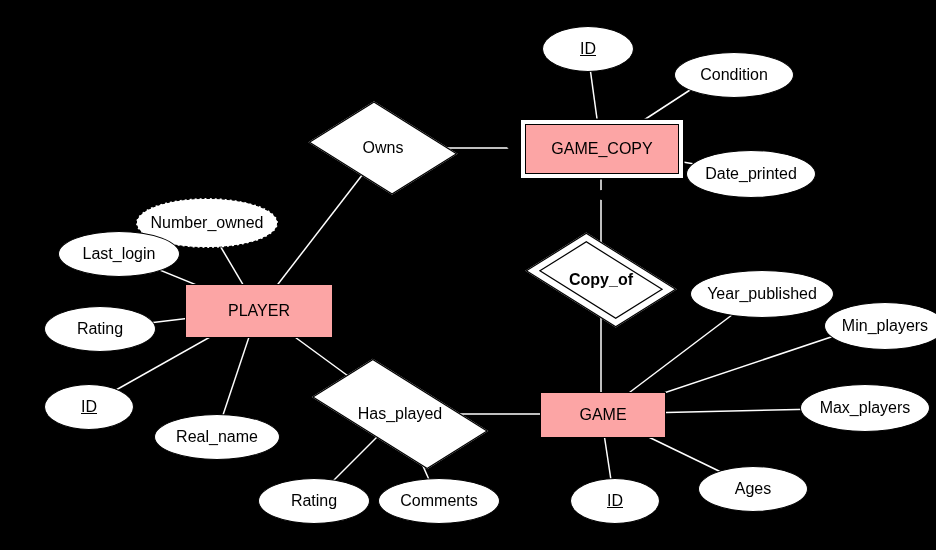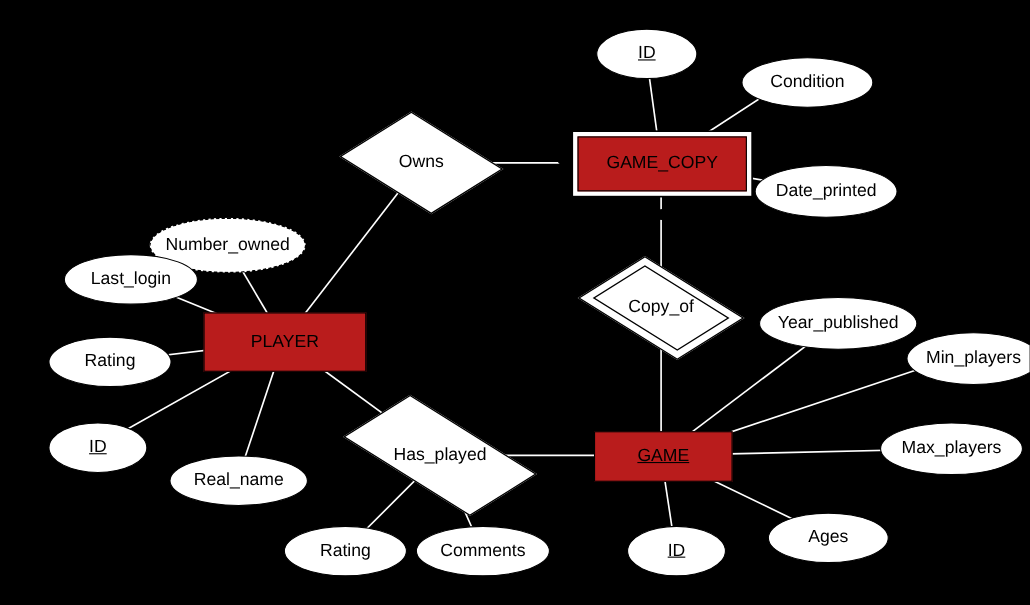--- a/index.html
+++ b/index.html
@@ -16,21 +16,21 @@
   }
   .node {
     position: absolute;
     display: flex;
     align-items: center;
     justify-content: center;
     text-align: center;
   }
   
   .entity {
-    background: #b91c1c;
+    background: #fca5a5;
     border: 1.5px solid #000;
   }
   .entity.weak {
     box-shadow: 0 0 0 4px #fff, 0 0 0 5.5px #000;
   }
   
   .attr {
     background: #fff;
     border: 1.5px solid #000;
     border-radius: 50%;
@@ -120,28 +120,28 @@
 
 <div class="dot" style="left:257px; top:265px; width:16px; height:10px;"></div>
 <div class="dot" style="left:250px; top:350px; width:16px; height:10px;"></div>
 <div class="dot" style="left:507px; top:141px; width:16px; height:10px;"></div>
 <div class="dot" style="left:594px; top:190px; width:16px; height:10px;"></div>
 
 <div class="node entity" style="left:185px; top:284px; width:146px; height:52px;">PLAYER</div>
 
 <div class="node entity weak" style="left:525px; top:124px; width:152px; height:48px;">GAME_COPY</div>
 
-<div class="node entity" style="left:540px; top:392px; width:124px; height:44px;text-decoration:underline;">GAME</div>
+<div class="node entity" style="left:540px; top:392px; width:124px; height:44px;">GAME</div>
 
 <div class="diamond-wrap" style="left:347px; top:120px; width:72px; height:56px;align-items:center;">
   <div class="diamond"></div>
   <span class="diamond-label">Owns</span>
 </div>
 
-<div class="diamond-wrap" style="left:562px; top:254px; width:78px; height:52px;">
+<div class="diamond-wrap" style="left:562px; top:254px; width:78px; height:52px;font-weight:bold;">
   <div class="diamond weak"></div>
   <span class="diamond-label">Copy_of</span>
 </div>
 
 <div class="diamond-wrap" style="left:350px; top:388px; width:100px; height:52px;">
   <div class="diamond"></div>
   <span class="diamond-label">Has_played</span>
 </div>
 
 <div class="node attr derived" style="left:136px; top:198px; width:140px; height:48px;">Number_owned</div>

